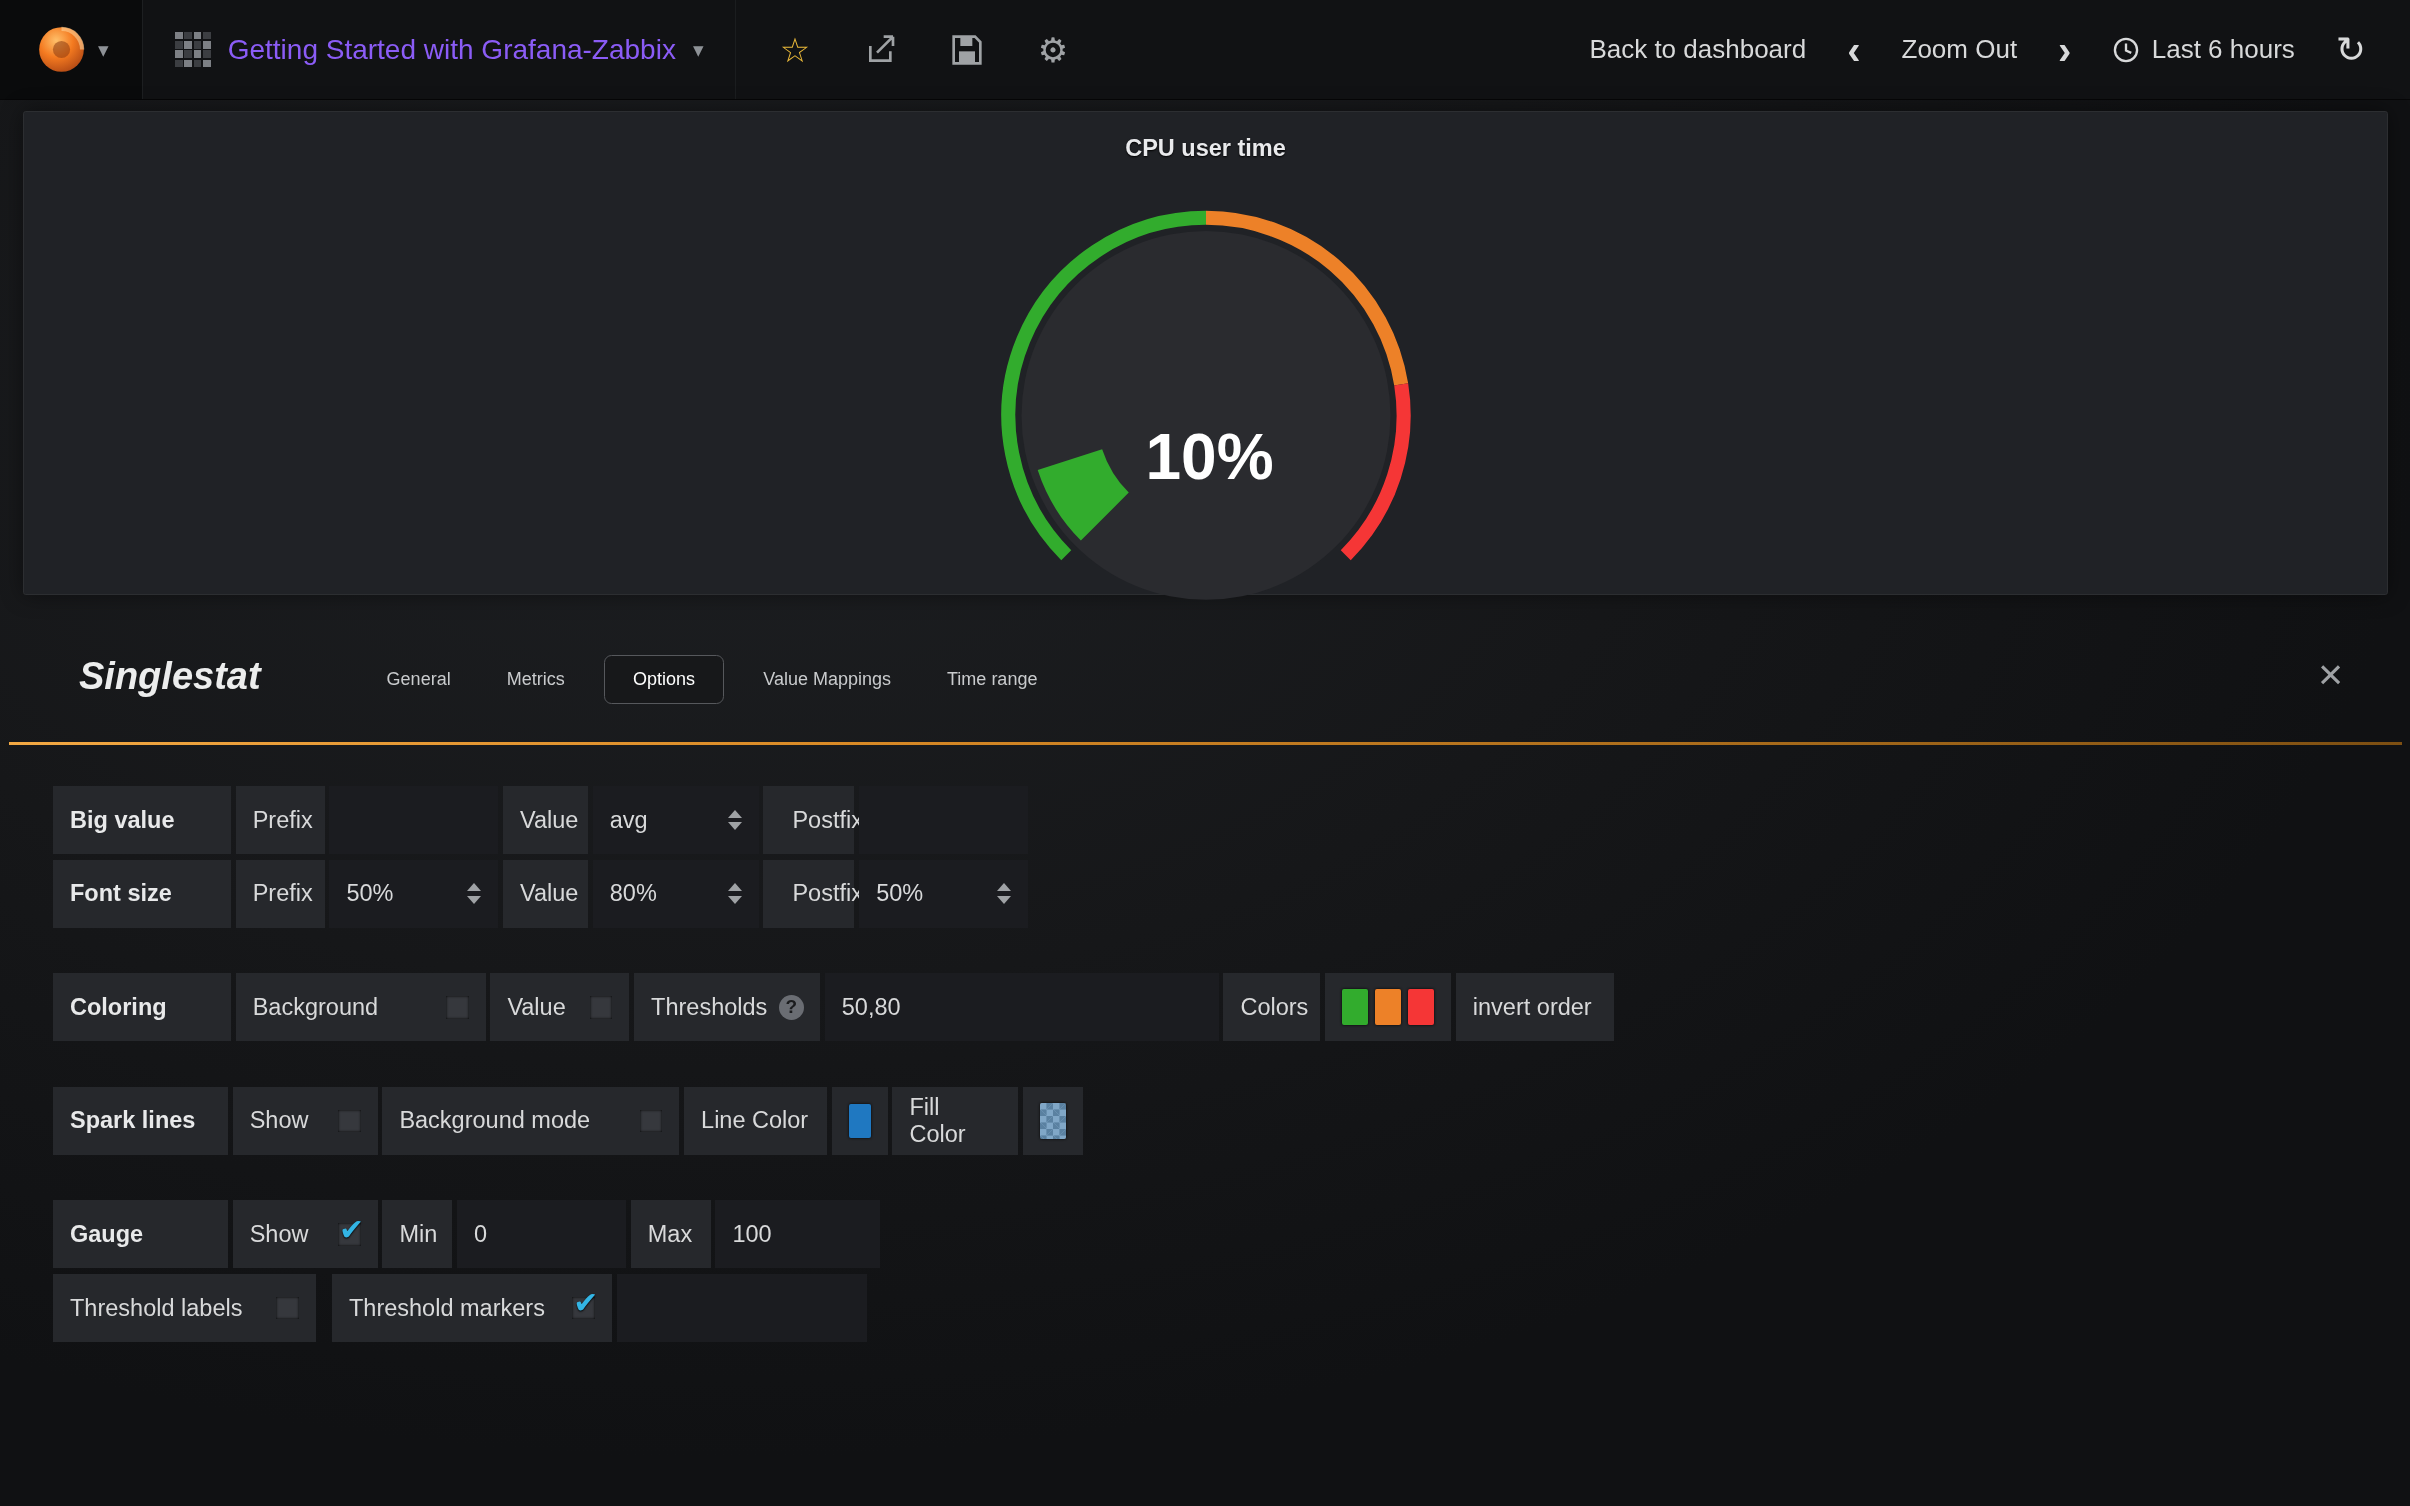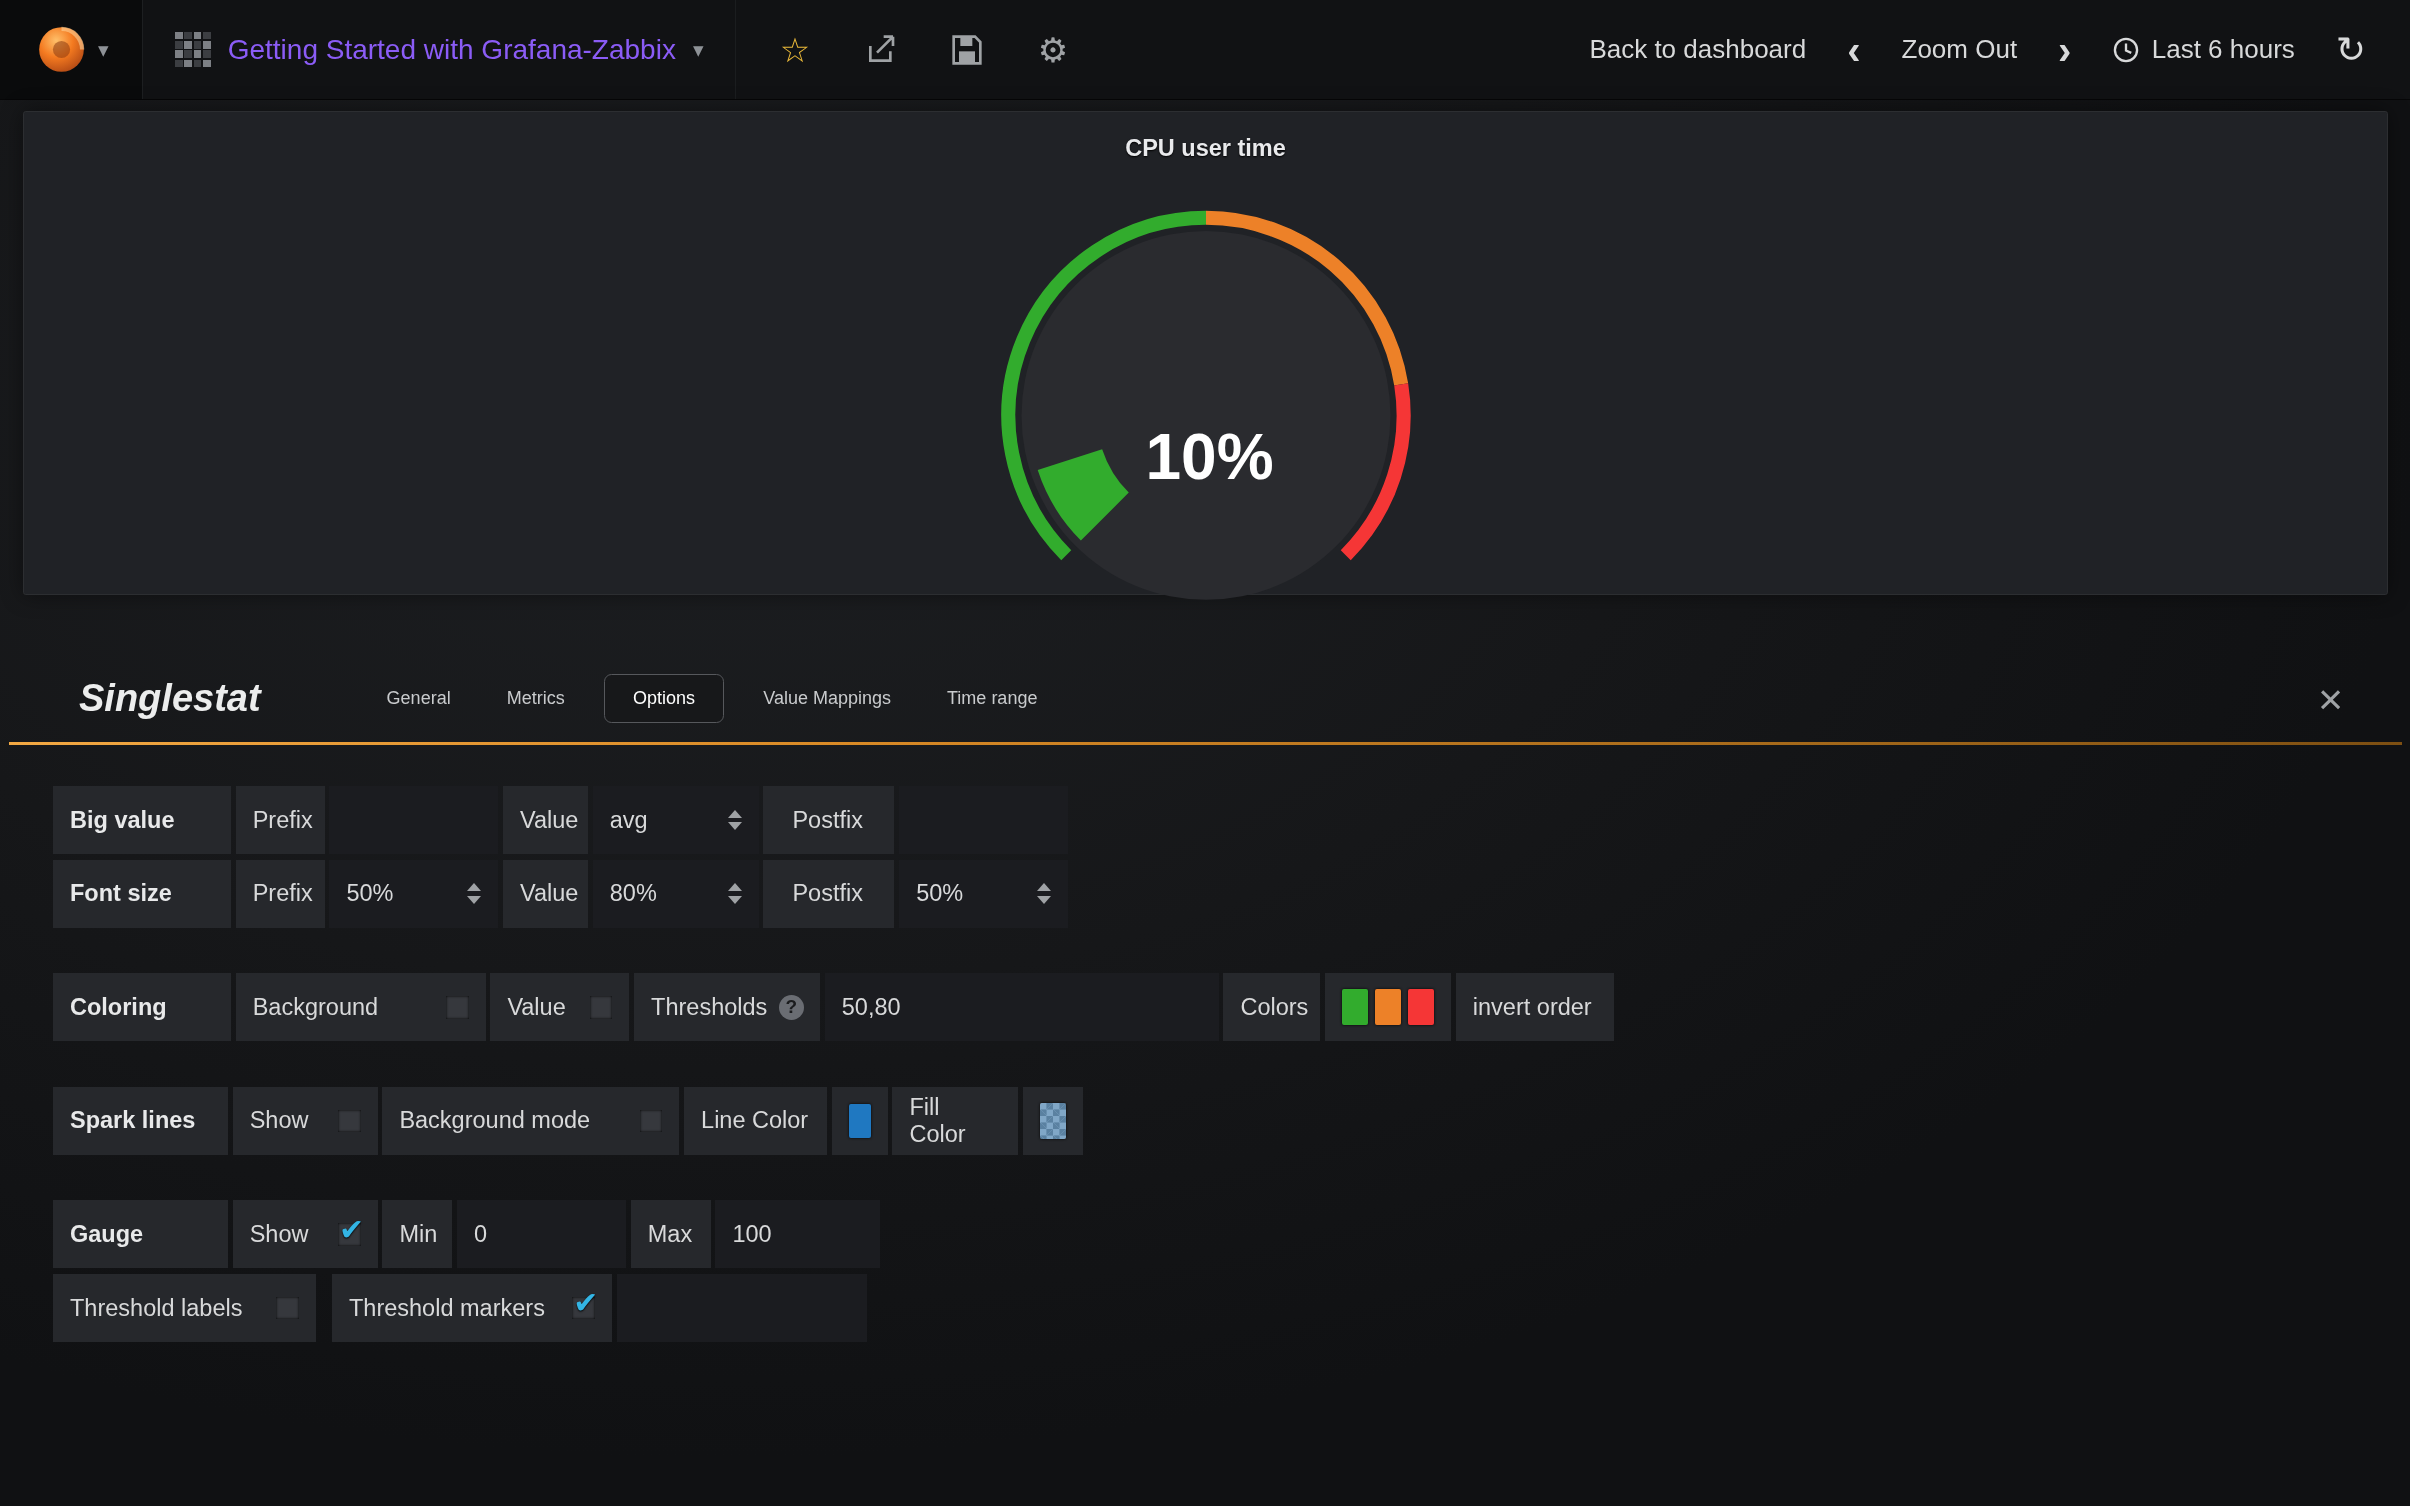--- a/index.html
+++ b/index.html
@@ -34,21 +34,21 @@
   .panel { position:relative; margin:11.3px 22.6px 0; height:484px; background:#202226;
            border:0.9px solid #2c2e31; border-radius:2.8px; box-shadow:0 0 22.6px rgba(0,0,0,.45); }
   .panel-title { position:absolute; top:22.6px; left:0; right:0; text-align:center;
                  font-size:23.5px; font-weight:bold; color:#e9eaec; text-shadow:0 0.9px 1.9px #000; cursor:pointer; }
   .gauge-wrap { position:absolute; top:49px; left:50%; transform:translateX(-50%); width:527px; height:490px; }
   .gauge-value { position:absolute; left:8px; right:0; top:259px; text-align:center;
                  font-size:64px; font-weight:bold; color:#ffffff; }
 
   
   .editor { margin-top:60px; }
-  .editor-head { display:flex; align-items:center; height:87px; }
+  .editor-head { display:flex; align-items:flex-start; height:87px; }
   .editor-title { margin-left:79px; font-size:38px; font-style:italic; font-weight:bold; color:#eceded; }
   .tabs { display:flex; align-items:center; margin-left:98px; }
   .tab { padding:13px 28px; font-size:18px; color:#c9cbcd; cursor:pointer; white-space:nowrap; }
   .tab.active { color:#ffffff; border:0.9px solid #56585c; border-radius:7.5px; background:#17181a; margin:0 11.3px; }
   .close-x { margin-left:auto; margin-right:68px; font-size:43px; line-height:38px; color:#9fa2a5; cursor:pointer; }
   .accent-line { height:2.8px; margin:0 9.4px;
                  background:linear-gradient(90deg,#f2a843 0%,#d98a26 35%,#a5691a 75%,#7d4f12 100%); }
 
   
   .form { margin:41px 0 0 53px; font-size:23.5px; }
@@ -59,21 +59,21 @@
   input.cell, .cell.dark { background:#1b1c20; border:none; outline:none; font-size:23.5px;
                            font-family:"Liberation Sans", sans-serif; color:#d8d9da; }
   input.cell::placeholder { color:#67696e; }
   .select-cell { background:#1b1c20; cursor:pointer; justify-content:space-between; }
   .spinner { display:flex; flex-direction:column; gap:4.7px; margin-left:13px; }
   .spinner i { width:0; height:0; border-left:7.5px solid transparent; border-right:7.5px solid transparent; }
   .spinner i.up { border-bottom:8.5px solid #9fa2a5; }
   .spinner i.down { border-top:8.5px solid #9fa2a5; }
 
   .w-label { width:178px; } .w-prefix { width:89px; } .w-input { width:169px; }
-  .w-value { width:85px; } .w-select { width:166px; } .w-postfix { width:131px;padding-left:29px; }
+  .w-value { width:85px; } .w-select { width:166px; } .w-postfix { width:91px;padding-left:29px; }
   .unit-cell { width:497px; font-size:21.7px; cursor:pointer; }
   .w-decimals { width:130px; }
 
   .cb-cell { cursor:pointer; }
   .checkbox { position:relative; width:22.6px; height:22.6px; margin-left:auto; background:#36383d;
               box-shadow:inset 0 0 2.8px #000; flex:0 0 22.6px; }
   .cb-cell .checkbox { margin-left:auto; }
   .checkbox .glyph { display:none; position:absolute; top:-11.3px; left:0.9px; font-size:30px;
                      color:#33b5e5; text-shadow:0 0.9px 1.9px #000; }
   .checkbox.checked .glyph { display:block; }

